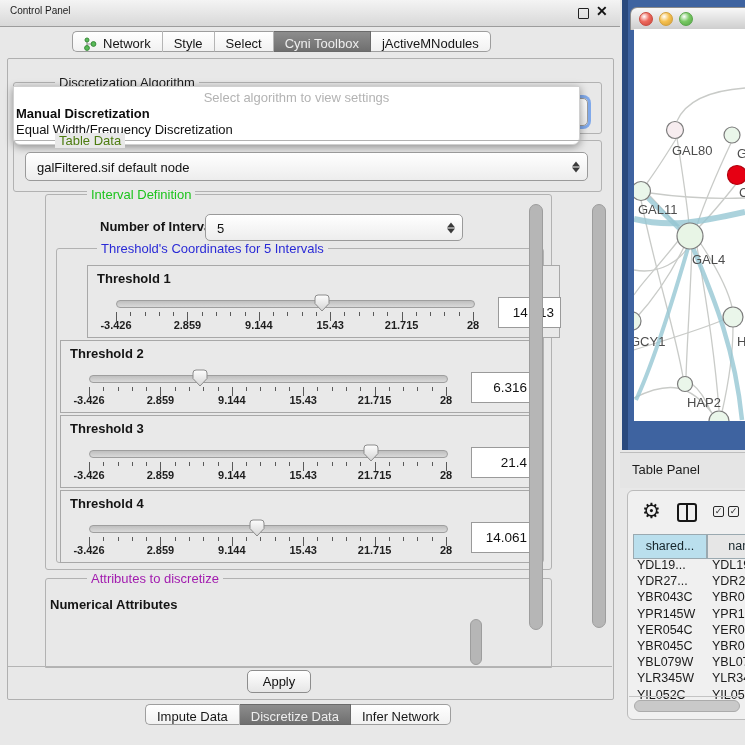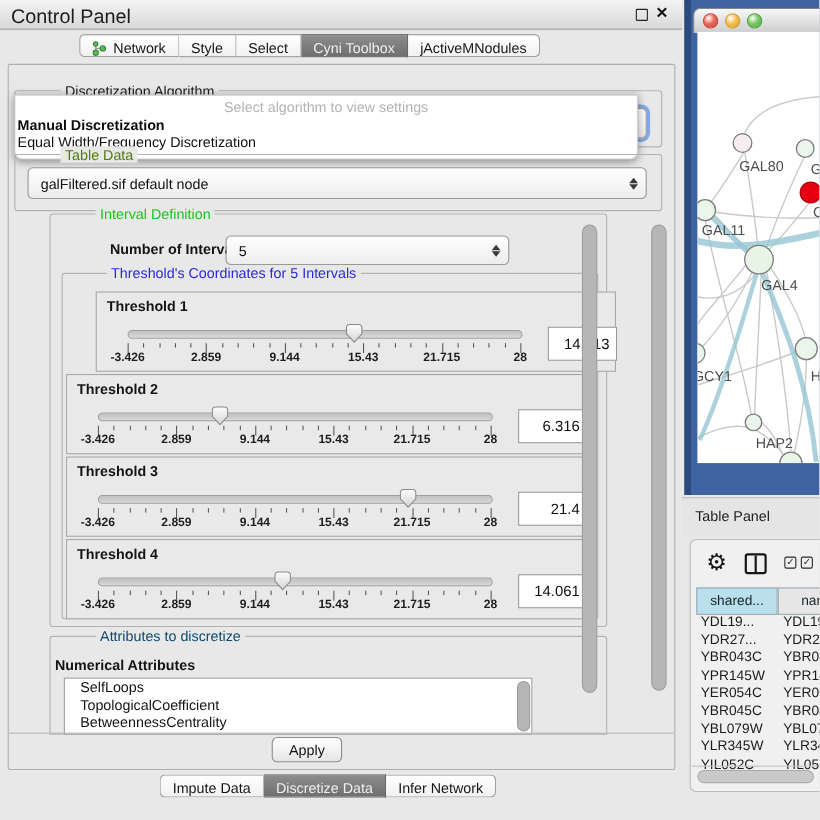--- a/index.html
+++ b/index.html
@@ -3,21 +3,21 @@
 <meta charset="utf-8">
 <style>
   html,body{margin:0;padding:0;}
   body{width:745px;height:745px;overflow:hidden;background:#e8e8e8;
        font-family:"Liberation Sans",sans-serif;position:relative;}
   .abs{position:absolute;}
   
   #cp{position:absolute;left:0;top:0;width:620px;height:745px;background:#e8e8e8;}
   .titlebar{left:0;top:0;width:620px;height:26px;
     background:linear-gradient(#f4f4f4,#d8d8d8);border-bottom:1px solid #9c9c9c;}
-  .titlebar .t{position:absolute;left:10px;top:5px;font-size:18px;color:#1c1c1c;}
+  .titlebar .t{position:absolute;left:10px;top:5px;font-size:10px;color:#1c1c1c;}
   .float-ic{position:absolute;left:578px;top:8px;width:9px;height:9px;border:1.5px solid #222;border-radius:1px;}
   .close-ic{position:absolute;left:596px;top:3px;font-size:14px;font-weight:bold;color:#111;}
   .tabbar{display:flex;height:21px;}
   .seg{display:flex;align-items:flex-end;padding:0 11px;font-size:13px;color:#161616;
     background:linear-gradient(#ffffff,#f1f1f1);border-top:1px solid #9e9e9e;border-bottom:1px solid #9e9e9e;
     border-right:1px solid #b5b5b5;white-space:nowrap;}
   .seg:first-child{border-left:1px solid #9e9e9e;border-radius:5px 0 0 5px;}
   .seg:last-child{border-radius:0 5px 5px 0;border-right:1px solid #9e9e9e;}
   .seg.sel{background:linear-gradient(#8d8d8d,#6f6f6f);color:#eeeeee;border-color:#6a6a6a;}
   .outerpanel{left:7px;top:58px;width:605px;height:640px;border:1px solid #b0b0b0;border-radius:2px;}
@@ -332,27 +332,22 @@
                 <stop offset="1" stop-color="#d4d4d4"></stop>
               </linearGradient>
             </defs>
             <path d="M1,4 Q1,1 4,1 H12 Q15,1 15,4 V9.5 L8,17 L1,9.5 Z" fill="url(#tg3)" stroke="#8b8b8b"></path>
           </svg></div>
         <div class="valbox">14.061</div>
       </div>
     </div>
 
   <div class="abs group" style="left:45px;top:578px;width:505px;height:88px;border-radius:3px 3px 0 0;"></div>
-  <div class="glabel" style="left: 52px; top: 571px; color: #0c4a6e;" id="attrlabel">Attributes to discretize</div>
+  <div class="glabel" style="left: 52px; top: 571px; color: #a21caf;" id="attrlabel">Attributes to discretize</div>
   <div class="abs bold13" style="left:50px;top:597px;">Numerical Attributes</div>
-  <div class="abs listbox" id="attrlist">
-      <div class="li">SelfLoops</div>
-      <div class="li">TopologicalCoefficient</div>
-      <div class="li">BetweennessCentrality</div>
-    </div>
   <div class="abs scrollthumb" style="left:470px;top:619px;width:10px;height:44px;"></div>
 
   <div class="abs" style="left:8px;top:666px;width:604px;height:1px;background:#b4b4b4;"></div>
 
   <div class="abs scrollthumb" style="left:529px;top:204px;width:12px;height:424px;"></div>
   <div class="abs scrollthumb" style="left:592px;top:204px;width:12px;height:422px;"></div>
 
   <div class="abs applybtn">Apply</div>
 
   <div class="abs tabbar" style="left:145px;top:704px;" id="bottomtabs">

